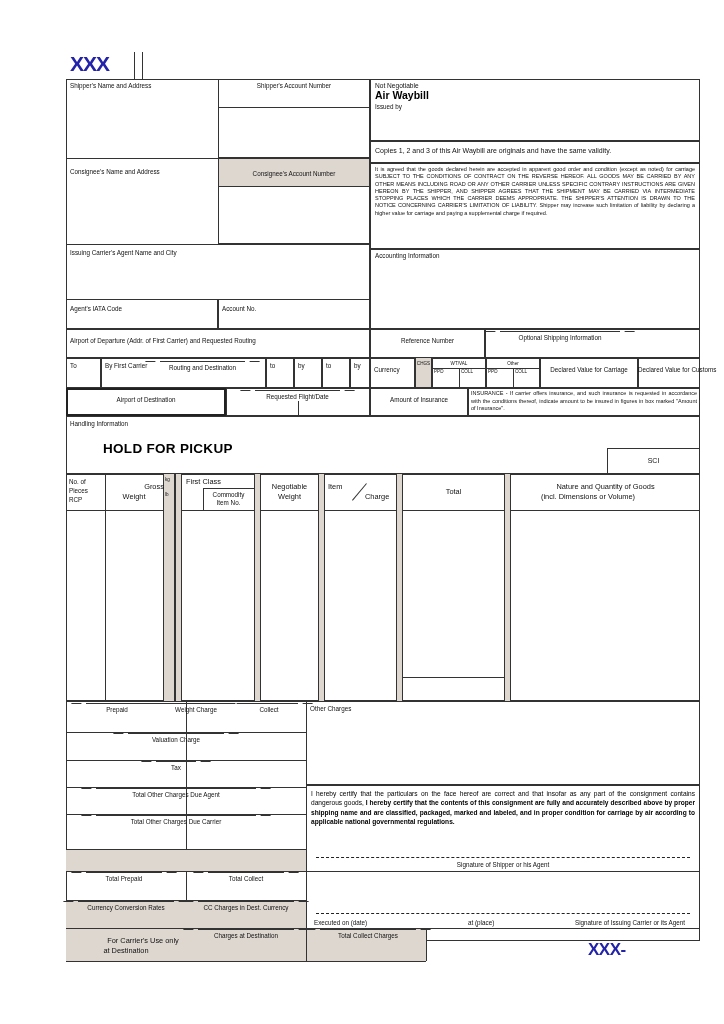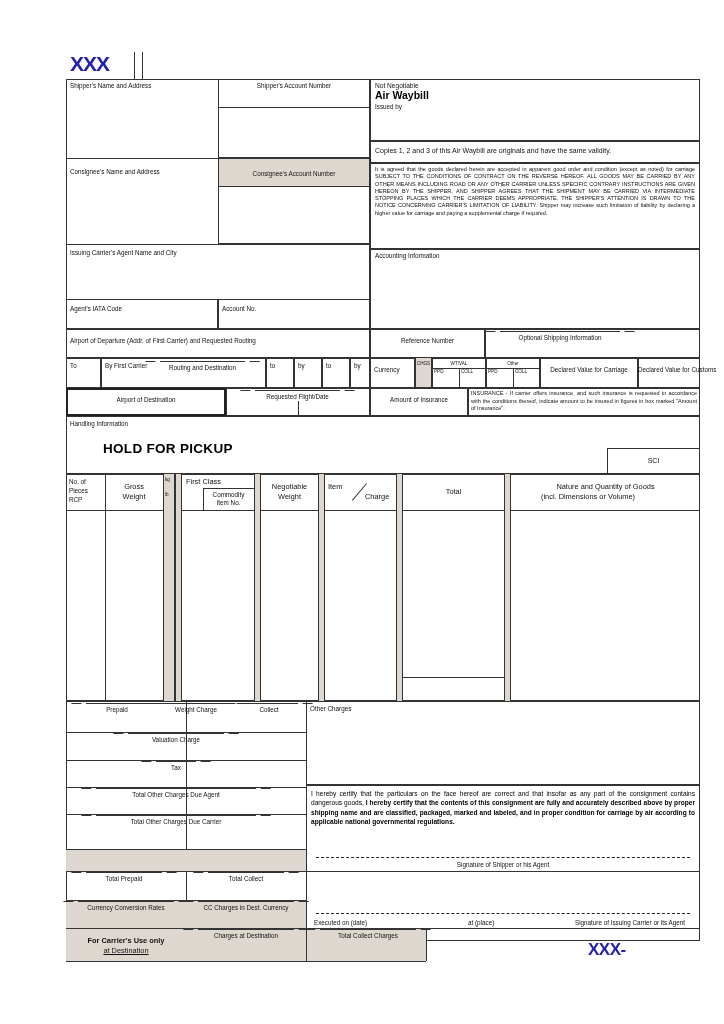--- a/index.html
+++ b/index.html
@@ -189,21 +189,21 @@
   <div class="ln vl" style="left:396px;top:474px;height:227px;"></div>
   <div class="bx sh" style="left:396px;top:474px;width:7px;height:227px;border-top:none;border-bottom:none;"></div>
 
   <div class="ln vl" style="left:504px;top:474px;height:227px;"></div>
   <div class="bx sh" style="left:504px;top:474px;width:7px;height:227px;border-top:none;border-bottom:none;"></div>
 
   <div class="lbl" style="left:69px;top:478px;">No. of</div>
   <div class="lbl" style="left:69px;top:487px;">Pieces</div>
   <div class="lbl" style="left:69px;top:496px;">RCP</div>
 
-  <div class="lbl c" style="left:105px;top:483px;width:58px;font-size:7.4px;">Gross</div>
+  <div class="lbl c" style="left:105px;top:483px;width:58px;font-size:7.4px;padding-left:20px;">Gross</div>
   <div class="lbl c" style="left:105px;top:493px;width:58px;font-size:7.4px;">Weight</div>
 
   <div class="lbl" style="left:186px;top:478px;font-size:7.4px;">First Class</div>
   <div class="bx" style="left:203px;top:488px;width:51px;height:22px;border-right:none;border-bottom:none;"></div>
   <div class="lbl c" style="left:203px;top:491px;width:51px;">Commodity</div>
   <div class="lbl c" style="left:203px;top:499px;width:51px;">Item No.</div>
 
   <div class="lbl c" style="left:261px;top:483px;width:57px;font-size:7.4px;">Negotiable</div>
   <div class="lbl c" style="left:261px;top:493px;width:57px;font-size:7.4px;">Weight</div>
 
@@ -271,22 +271,22 @@
   <div class="bx sh" style="left:186px;top:901px;width:120px;height:27px;border:none;"></div>
   <div class="flag" style="left:78px;top:901px;width:96px;">
     <span>Currency Conversion Rates</span>
   </div>
   <div class="flag" style="left:198px;top:901px;width:96px;">
     <span>CC Charges in Dest. Currency</span>
   </div>
 
   <div class="ln hl" style="left:66px;top:928px;width:360px;"></div>
   <div class="bx sh" style="left:66px;top:929px;width:120px;height:32px;border:none;"></div>
-  <div class="lbl c" style="left:66px;top:937px;width:120px;font-size:7.4px;font-weight:bold;">For Carrier's Use only</div>
-  <div class="lbl c" style="left:66px;top:947px;width:120px;font-size:7.4px;text-decoration:underline;">at Destination</div>
+  <div class="lbl c" style="left:83px;top:937px;width:120px;font-size:7.4px;">For Carrier's Use only</div>
+  <div class="lbl c" style="left:66px;top:947px;width:120px;font-size:7.4px;">at Destination</div>
 
   <div class="bx sh" style="left:186px;top:929px;width:120px;height:32px;border:none;"></div>
   <div class="flag" style="left:198px;top:929px;width:96px;">
     <span>Charges at Destination</span>
   </div>
 
   <div class="bx sh" style="left:306px;top:929px;width:120px;height:32px;border:none;border-left:1px solid #333;"></div>
   <div class="flag" style="left:320px;top:929px;width:96px;">
     <span>Total Collect Charges</span>
   </div>

